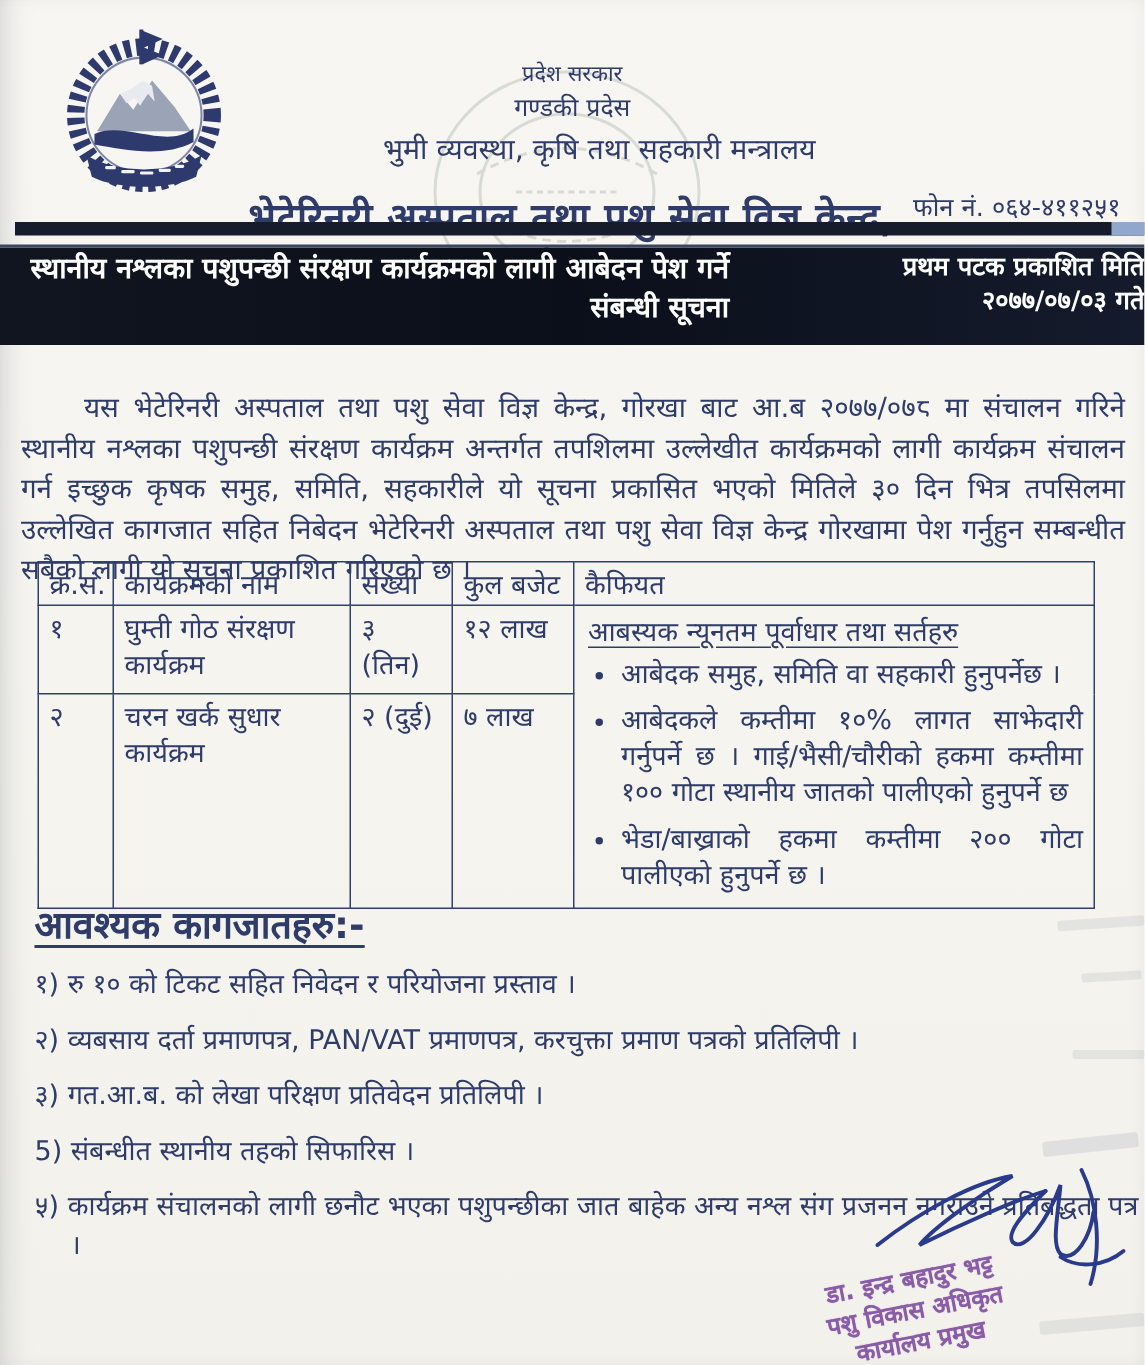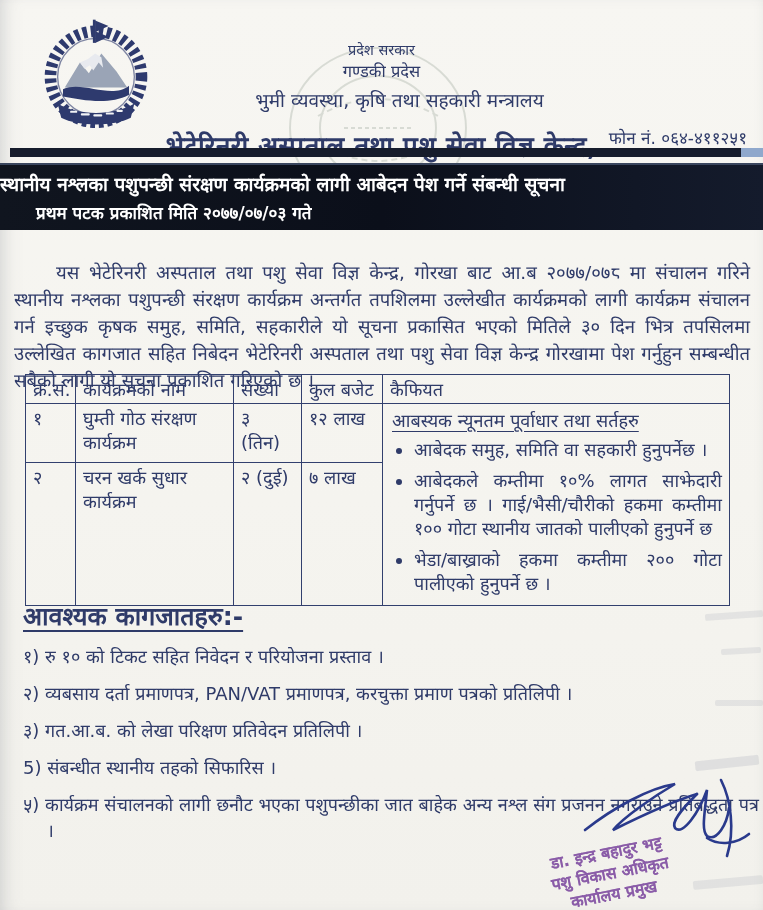--- a/index.html
+++ b/index.html
@@ -30,22 +30,22 @@
   .hdr .l5{font-size:26px;font-weight:bold;margin-top:17px;letter-spacing:.5px;}
   .hdr .l6{font-size:17px;margin-top:3px;}
   .phone{position:absolute;right:16px;top:126px;font-size:17px;}
 
   
   .topbar{position:absolute;left:10px;right:0;top:148px;height:9px;background:#161c2c;}
   .topbar .endcap{position:absolute;right:0;top:0;width:22px;height:9px;background:#8fa8cc;}
   .banner{
     position:absolute;left:0;right:0;top:163px;height:65px;
     background:linear-gradient(90deg,#10151f 0%,#0b0f1a 50%,#141b2c 100%);
-    color:#fff;text-align:left;
-    display:flex;flex-direction:column;justify-content:center;gap:4px;
+    color:#fff;text-align:right;
+    display:flex;flex-direction:row;justify-content:center;gap:4px;
     border-top:2px solid #3a465e;
   }
   .banner .b1{font-size:19px;font-weight:bold;}
   .banner .b2{font-size:17px;font-weight:bold;padding-left:36px;}
 
   
   .para{
     position:absolute;left:14px;width:736px;top:240px;
     font-size:18.5px;line-height:27px;text-align:justify;text-indent:42px;
   }

